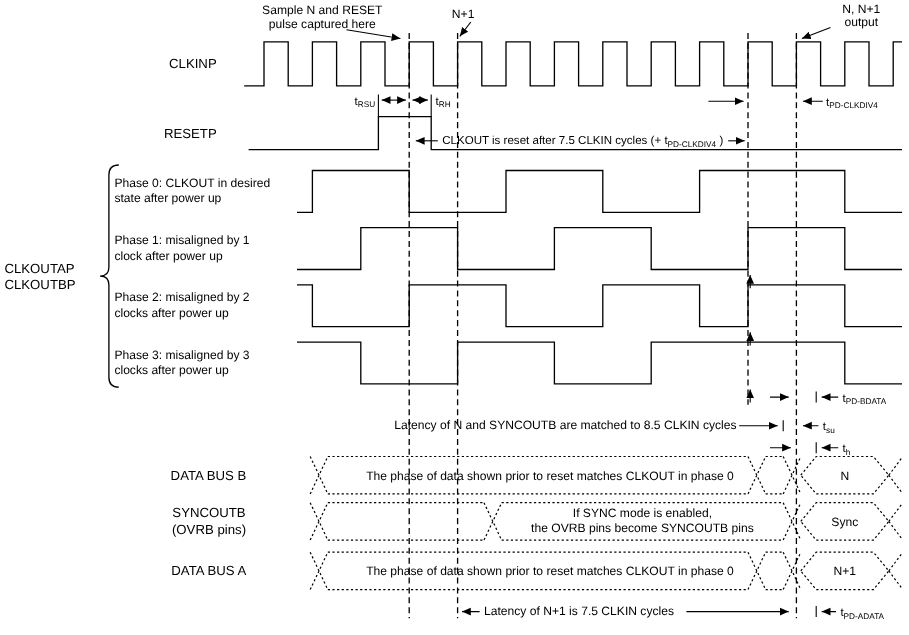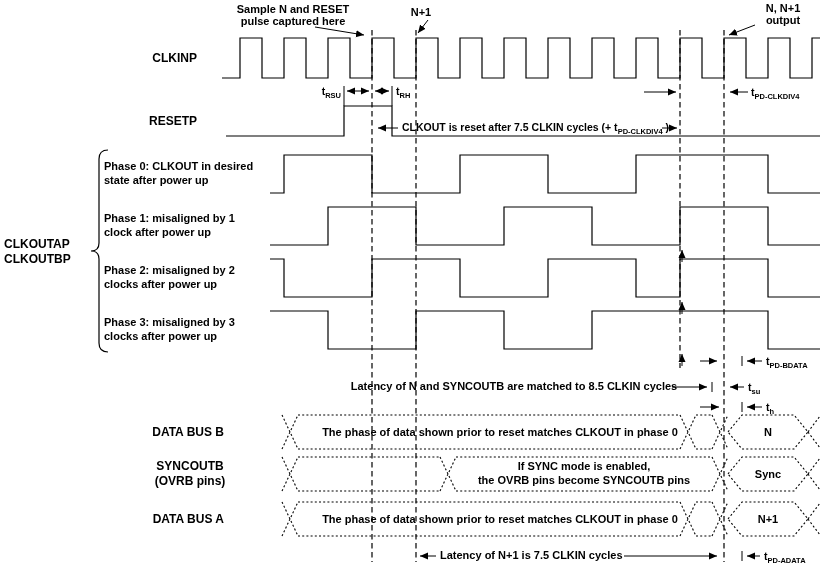--- a/index.html
+++ b/index.html
@@ -1,16 +1,16 @@
 <!DOCTYPE html>
 <html><head>
 <meta charset="utf-8">
 <style>
   html,body{margin:0;padding:0;background:#ffffff;}
-  .page{width:826px;height:577px;position:relative;background:#ffffff;overflow:hidden;font-weight:bold;}
+  .page{width:826px;height:577px;position:relative;background:#ffffff;overflow:hidden;}
   svg{display:block;}
   text{fill:#000000;font-family:"Liberation Sans",sans-serif;}
   .t10{font-size:10.5px;}
   .t11{font-size:11px;}
   .t12{font-size:12px;}
   .sub{font-size:7.5px;}
   .wave{stroke:#000000;fill:none;stroke-width:1.2;}
   .bus{stroke:#000000;fill:none;stroke-width:1.1;stroke-dasharray:2,2.2;}
   .dash{stroke:#000000;stroke-width:1.2;stroke-dasharray:5.5,3.5;fill:none;}
   .dim{stroke:#000000;stroke-width:1;fill:none;}

